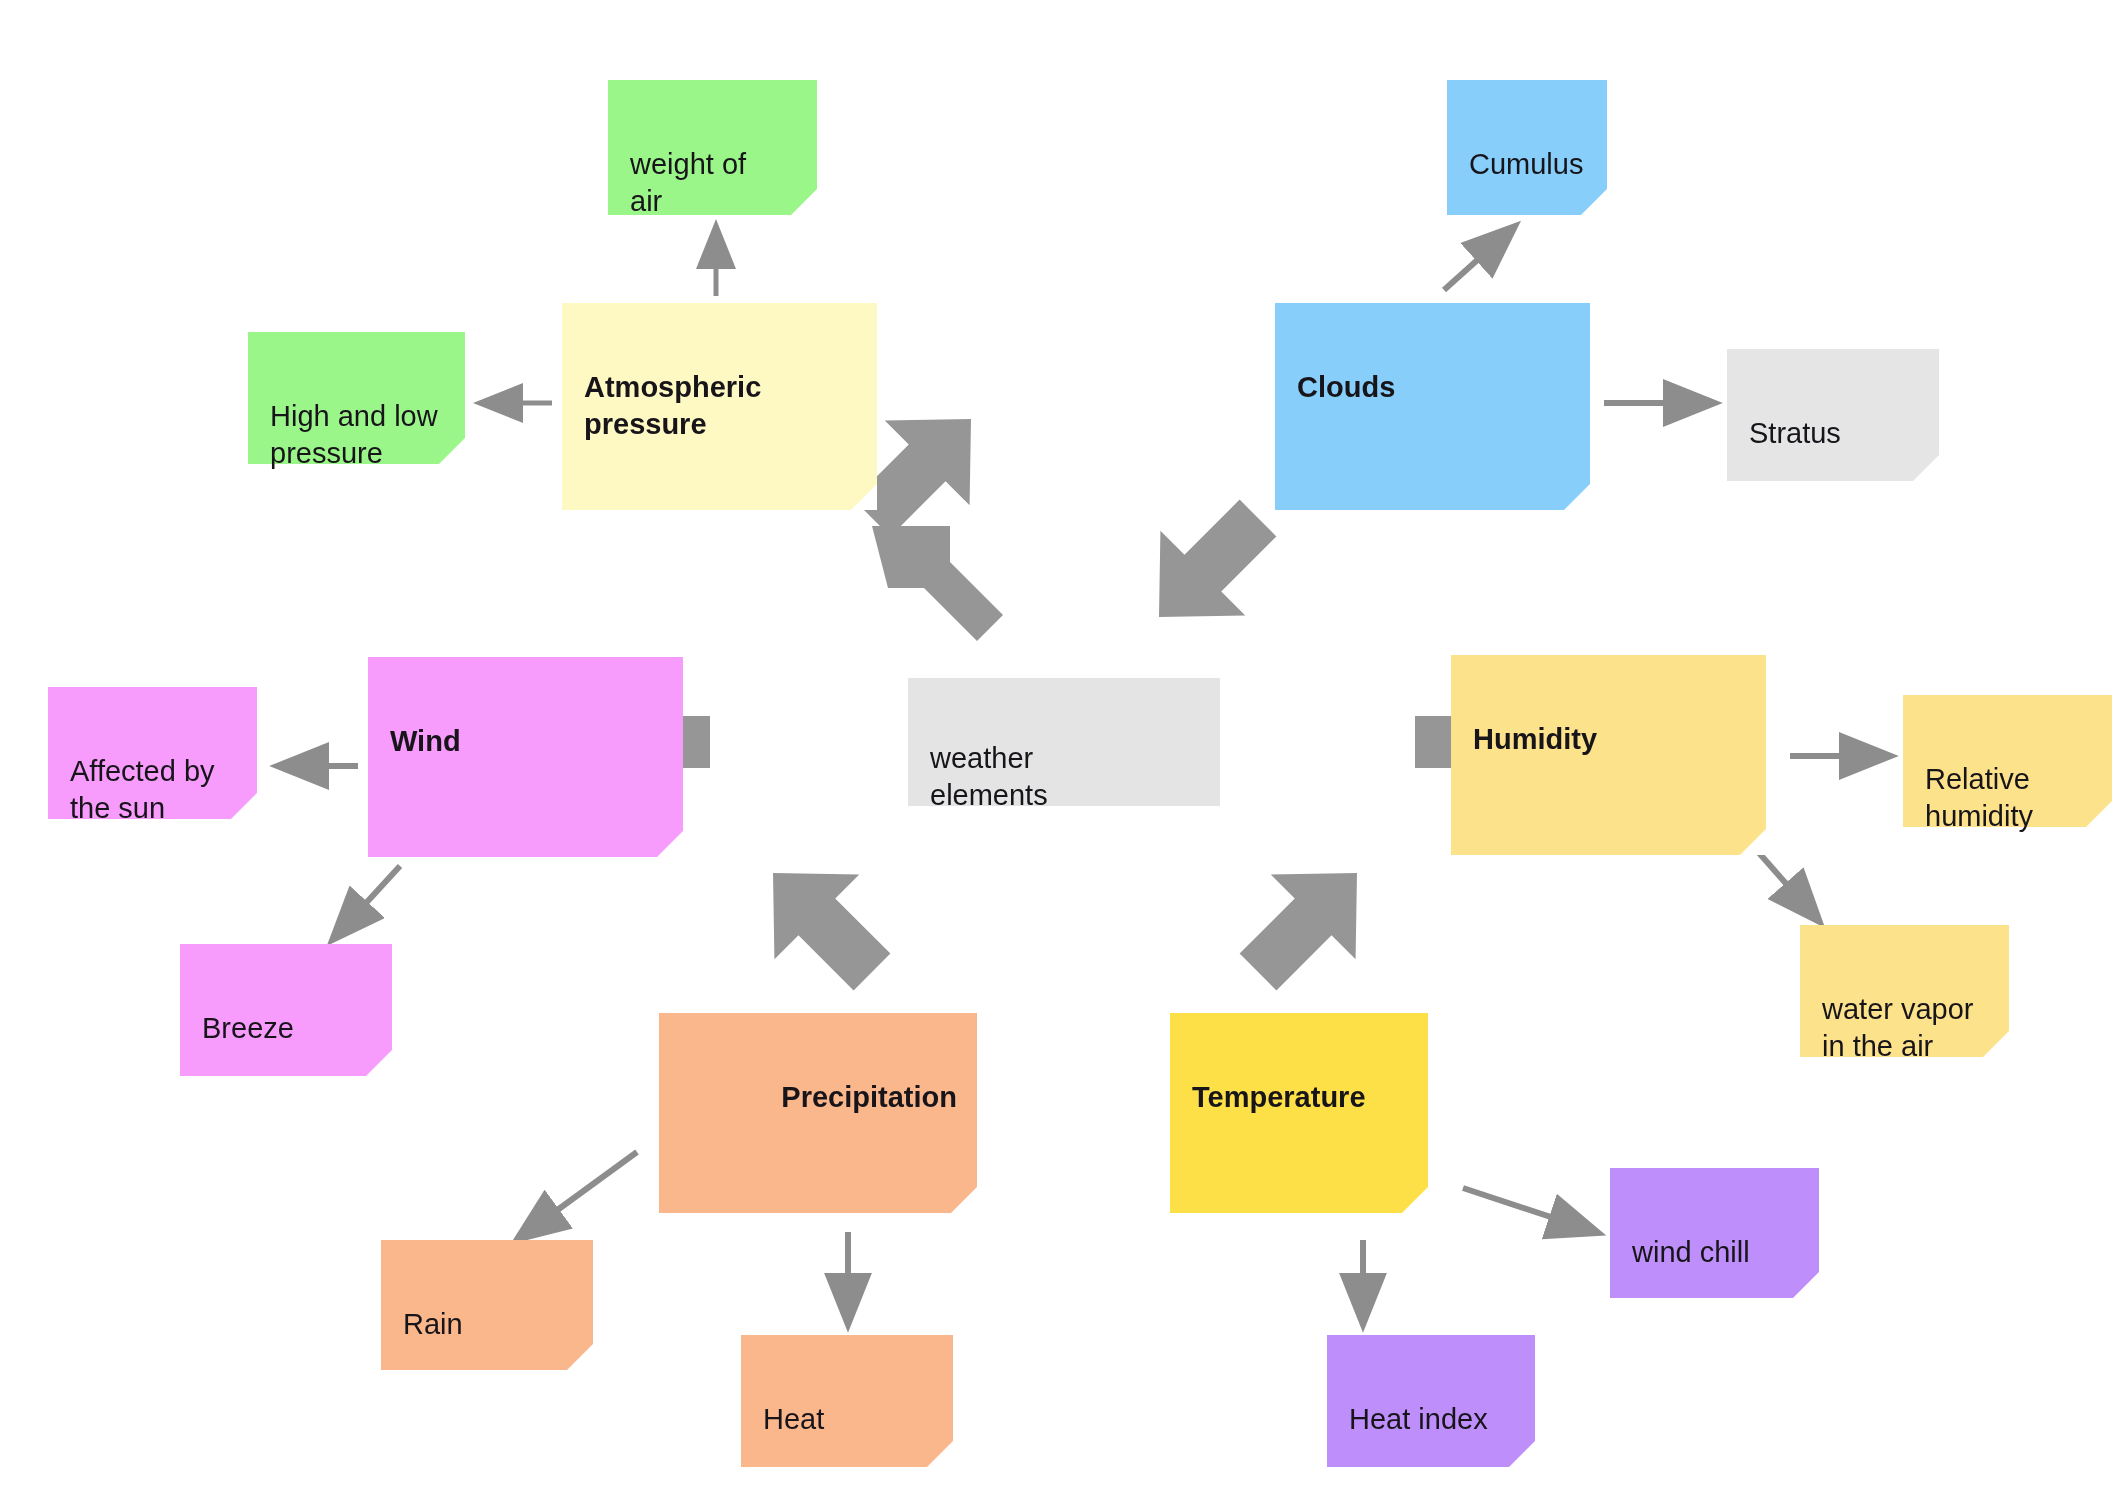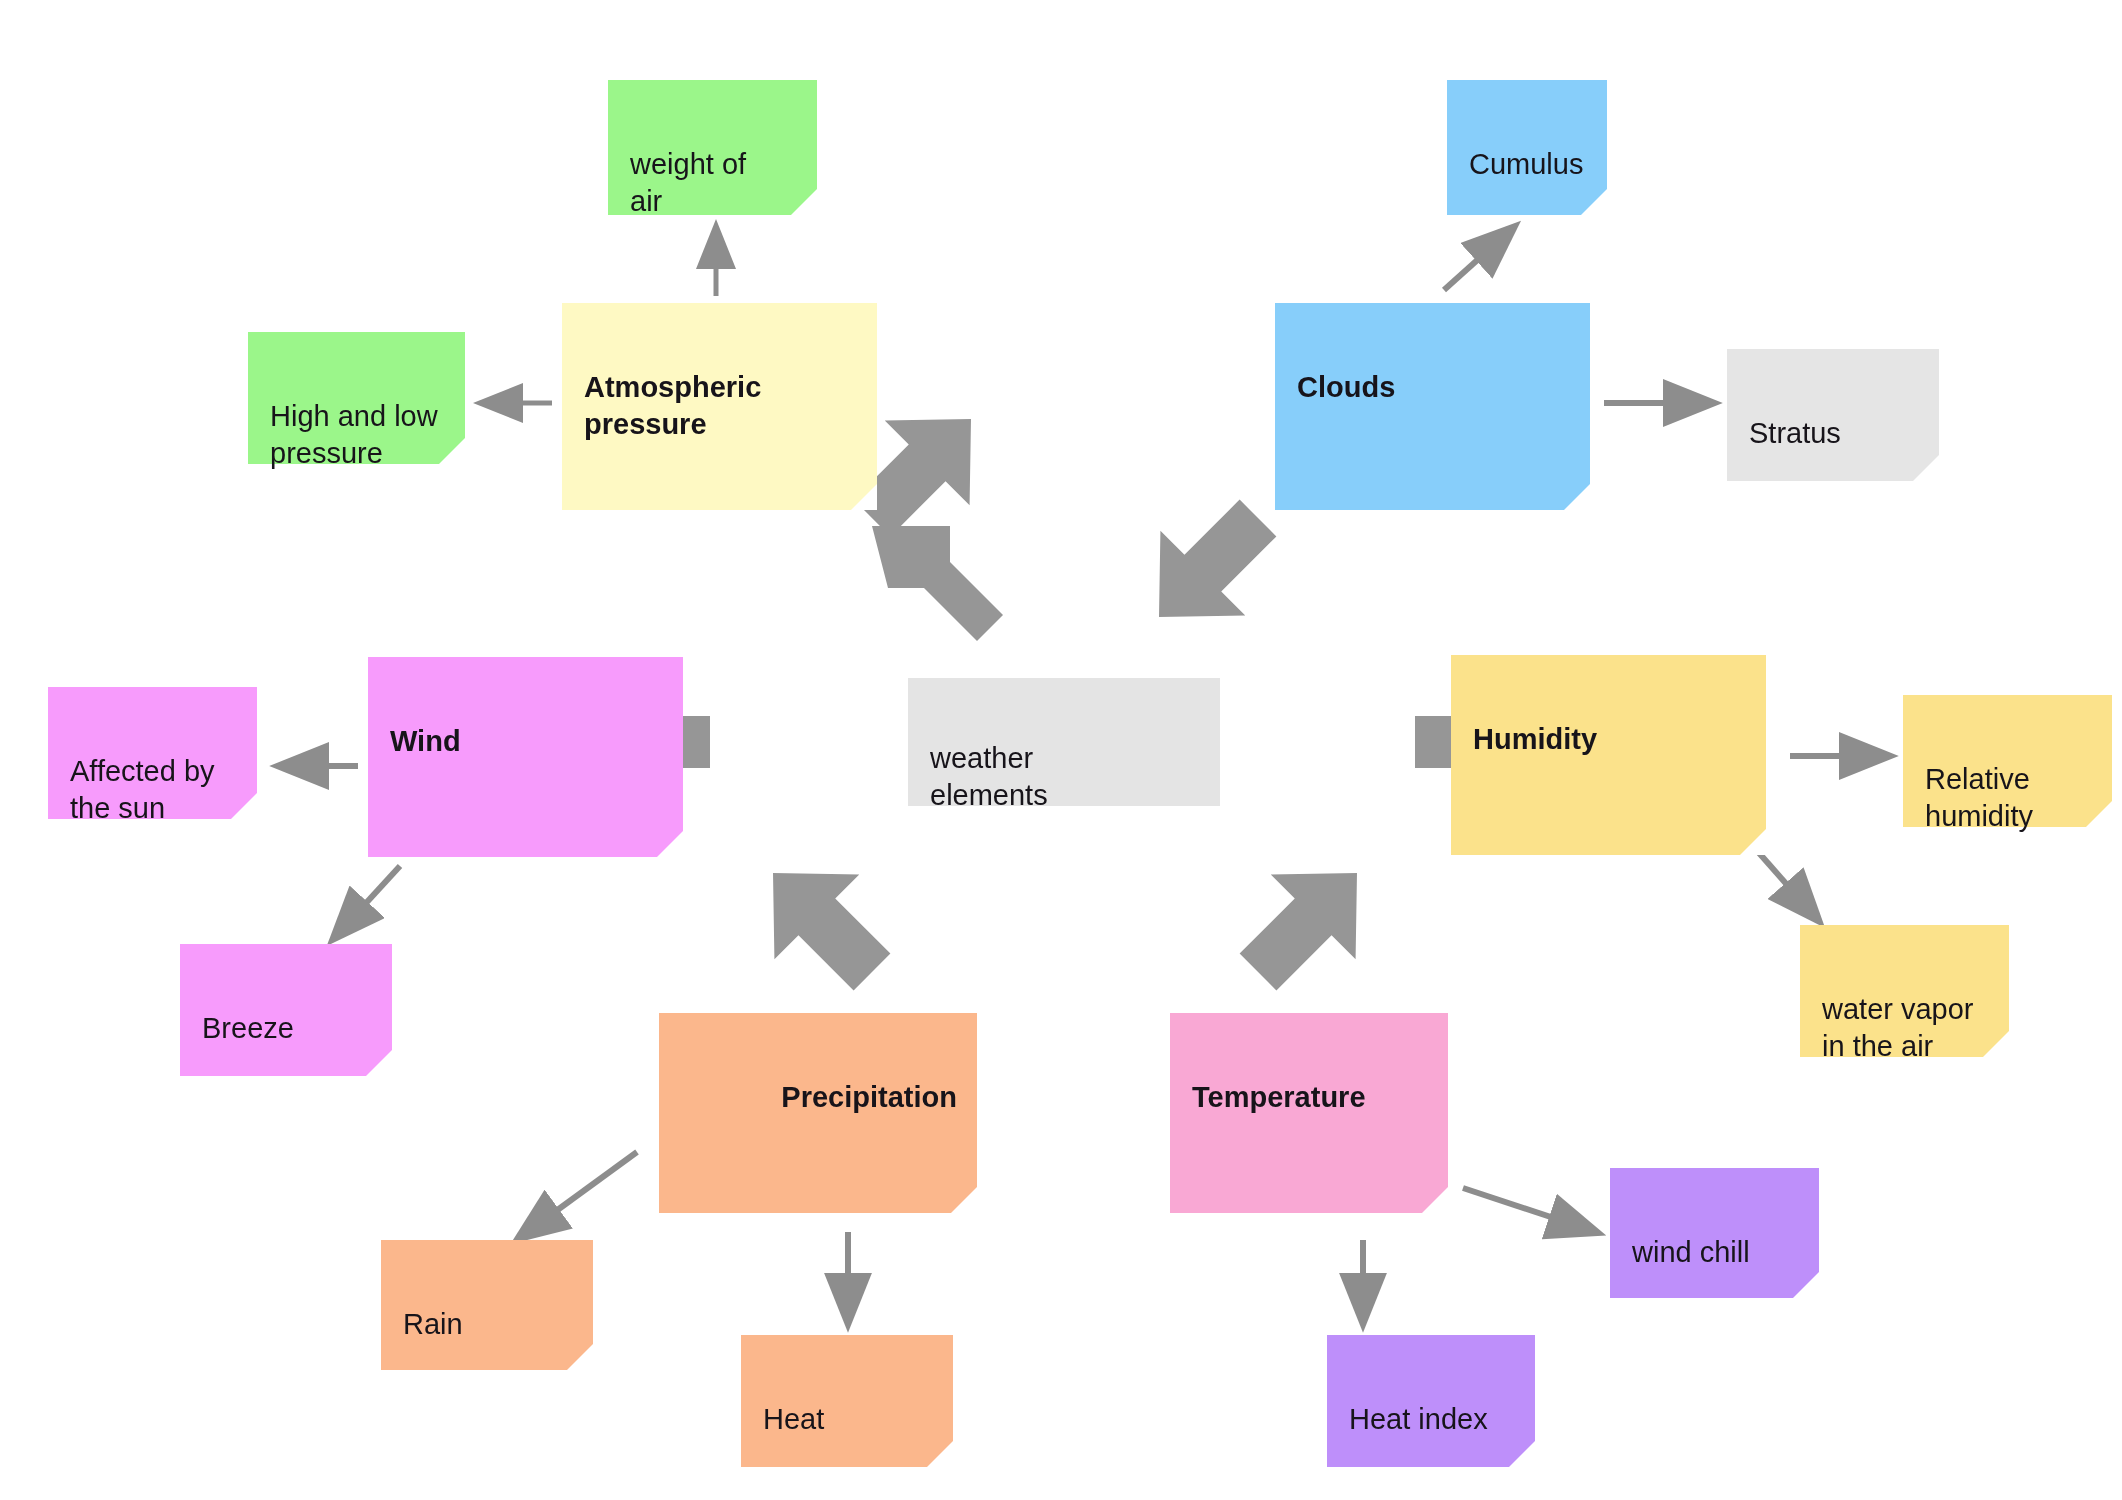--- a/index.html
+++ b/index.html
@@ -196,21 +196,21 @@
   <div class="note" style="left:381px; top:1240px; width:212px; height:130px; background:#fbb78c;">
     <span class="note-text">Rain</span>
     <span class="fold"></span>
   </div>
 
   <div class="note" style="left:741px; top:1335px; width:212px; height:132px; background:#fbb78c;">
     <span class="note-text">Heat</span>
     <span class="fold"></span>
   </div>
 
-  <div class="note bold" style="left:1170px; top:1013px; width:278px; height:200px; background:#f9a8d4;">
+  <div class="note bold" style="left:1170px; top:1013px; width:258px; height:200px; background:#fde047;">
     <span class="note-text">Temperature</span>
     <span class="fold"></span>
   </div>
 
   <div class="note" style="left:1610px; top:1168px; width:209px; height:130px; background:#be8ffa;">
     <span class="note-text">wind chill</span>
     <span class="fold"></span>
   </div>
 
   <div class="note" style="left:1327px; top:1335px; width:208px; height:132px; background:#be8ffa;">

